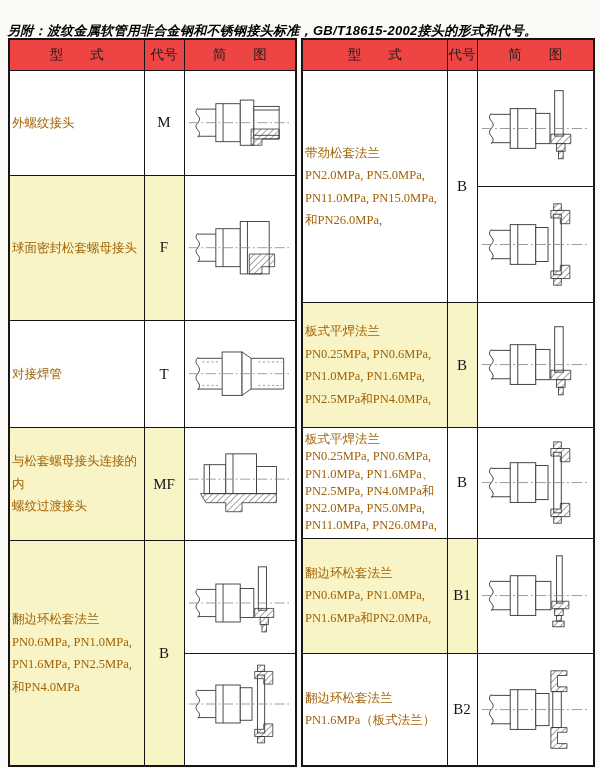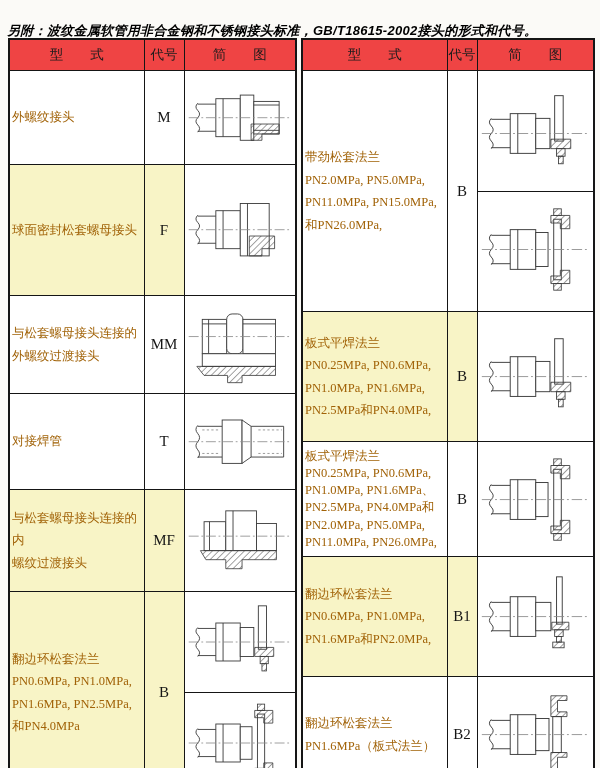--- a/index.html
+++ b/index.html
@@ -96,44 +96,20 @@
                     </pattern>
                   </defs>
                   <rect x="33" y="24" width="27" height="42" stroke="#3a3a3a" stroke-width="1" fill="#ffffff"></rect>
                   <path d="M41 24 V66" stroke="#3a3a3a" stroke-width="1" fill="none"></path>
                   <rect x="60" y="16" width="32" height="58" stroke="#3a3a3a" stroke-width="1" fill="#ffffff"></rect>
                   <path d="M68 16 V74" stroke="#3a3a3a" stroke-width="1" fill="none"></path>
                   <path d="M70 52 H98 V66 H84 V74 H70 Z" fill="url(#h1)" stroke="#3a3a3a" stroke-width="0.9"></path>
                   <path d="M33 30 H13 M33 60 H13" stroke="#3a3a3a" stroke-width="1" fill="none"></path>
                   <path d="M13 29 q-4 4 0 8 q4 4 0 8 q-4 4 0 8 q4 4 0 8" stroke="#3a3a3a" stroke-width="1" fill="none"></path>
                   <path d="M3 45 H117" stroke="#8a8a8a" stroke-width="0.9" stroke-dasharray="11 3 2 3" fill="none"></path>
-                </svg>
-              </div>
-            </td>
-        </tr>
-        <tr style="height:98px">
-          <td class="type-cell">与松套螺母接头连接的
-外螺纹过渡接头</td>
-          <td class="code-cell">MM</td>
-          <td class="diag-cell">
-              <div class="diag">
-                <svg viewBox="0 0 120 90" preserveAspectRatio="xMidYMid meet" style="width:100%;height:100%;display:block">
-                  <defs>
-                    <pattern id="h2" width="5" height="5" patternUnits="userSpaceOnUse" patternTransform="rotate(45)">
-                      <line x1="0" y1="0" x2="0" y2="5" stroke="#555" stroke-width="1.2"></line>
-                    </pattern>
-                  </defs>
-                  <rect x="18" y="17" width="27" height="38" stroke="#3a3a3a" stroke-width="1" fill="#ffffff"></rect>
-                  <path d="M25 17 V55 M18 22 H45" stroke="#3a3a3a" stroke-width="1" fill="none"></path>
-                  <rect x="45" y="11" width="18" height="44" rx="6" stroke="#3a3a3a" stroke-width="1" fill="#ffffff"></rect>
-                  <rect x="63" y="17" width="36" height="38" stroke="#3a3a3a" stroke-width="1" fill="#ffffff"></rect>
-                  <path d="M63 22 H99" stroke="#3a3a3a" stroke-width="1" fill="none"></path>
-                  <rect x="18" y="55" width="81" height="14" stroke="#3a3a3a" stroke-width="1" fill="#ffffff"></rect>
-                  <path d="M12 69 H99 V79 H62 V87 H46 V79 H20 Z" fill="url(#h2)" stroke="#3a3a3a" stroke-width="0.9"></path>
-                  <path d="M3 36 H117" stroke="#8a8a8a" stroke-width="0.9" stroke-dasharray="11 3 2 3" fill="none"></path>
                 </svg>
               </div>
             </td>
         </tr>
         <tr style="height:96px">
           <td class="type-cell">对接焊管</td>
           <td class="code-cell">T</td>
           <td class="diag-cell">
               <div class="diag">
                 <svg viewBox="0 0 120 90" preserveAspectRatio="xMidYMid meet" style="width:100%;height:100%;display:block">

